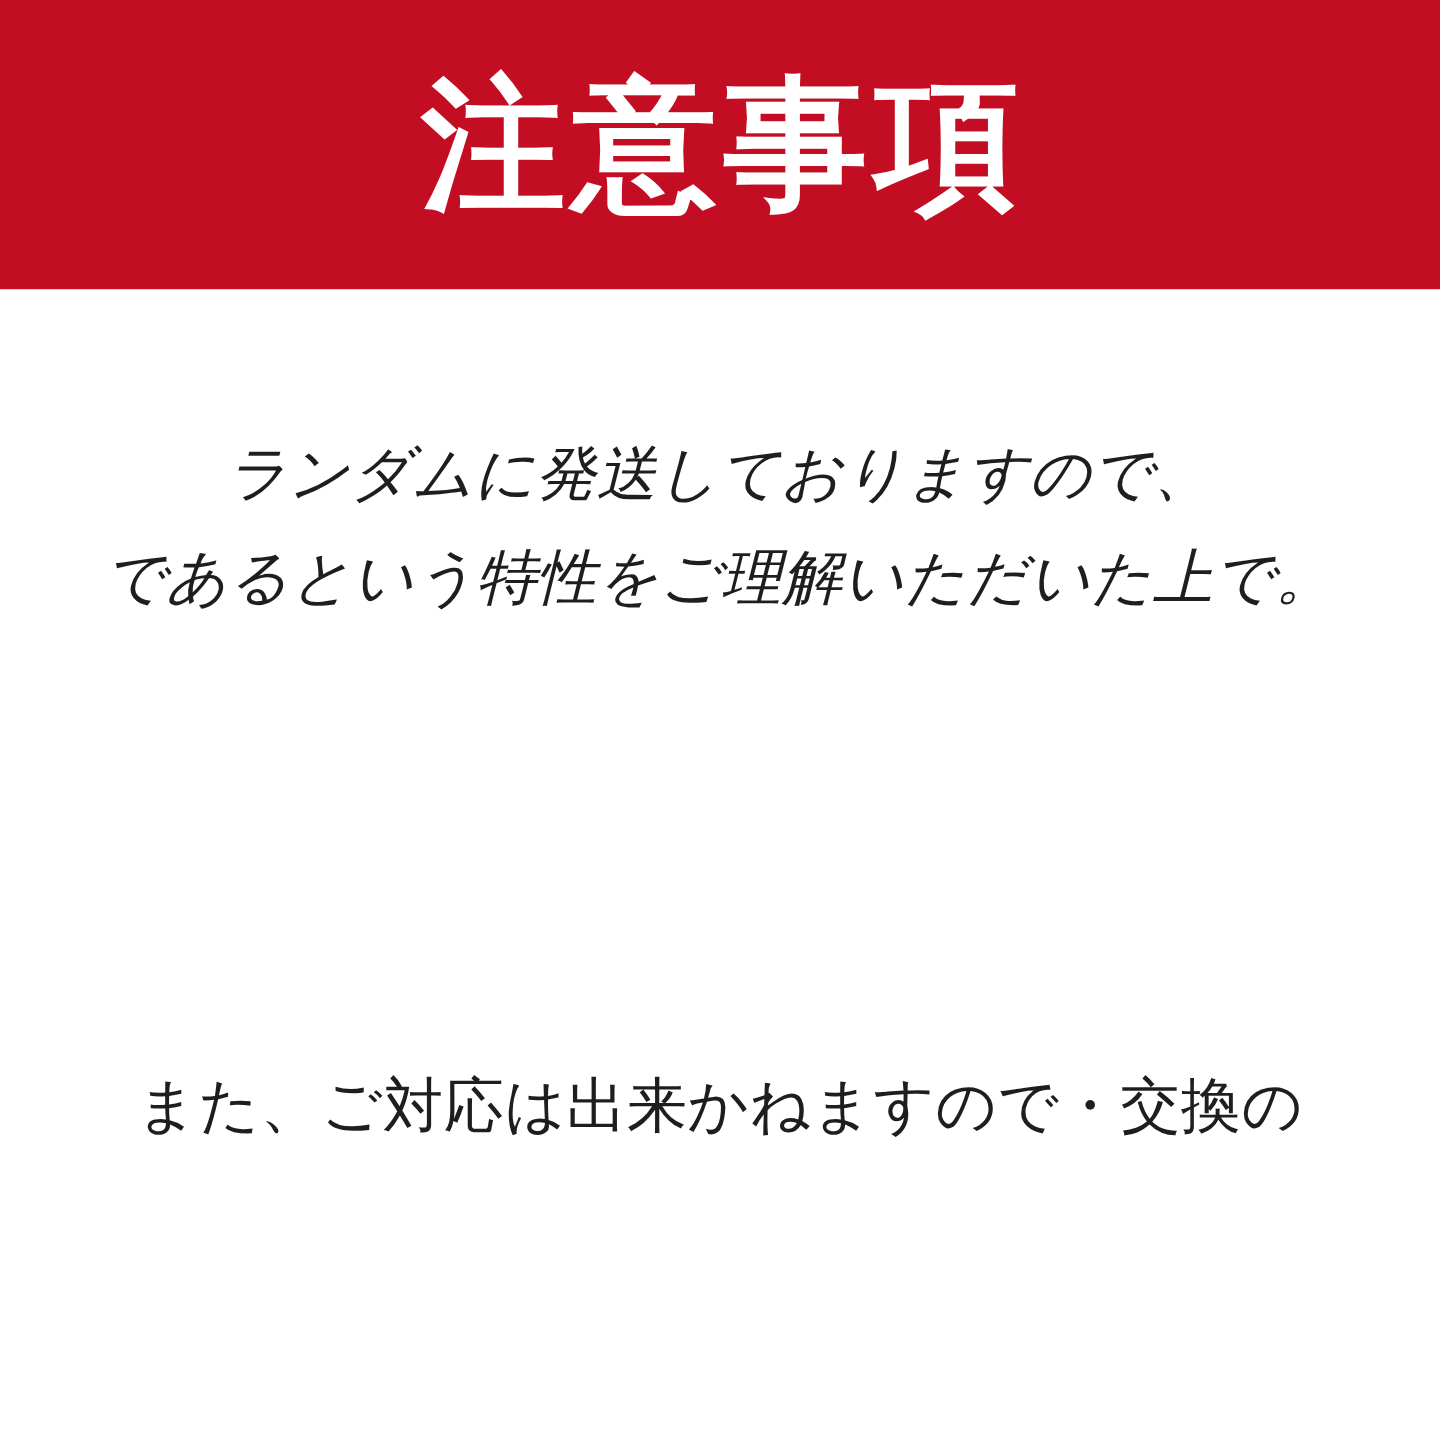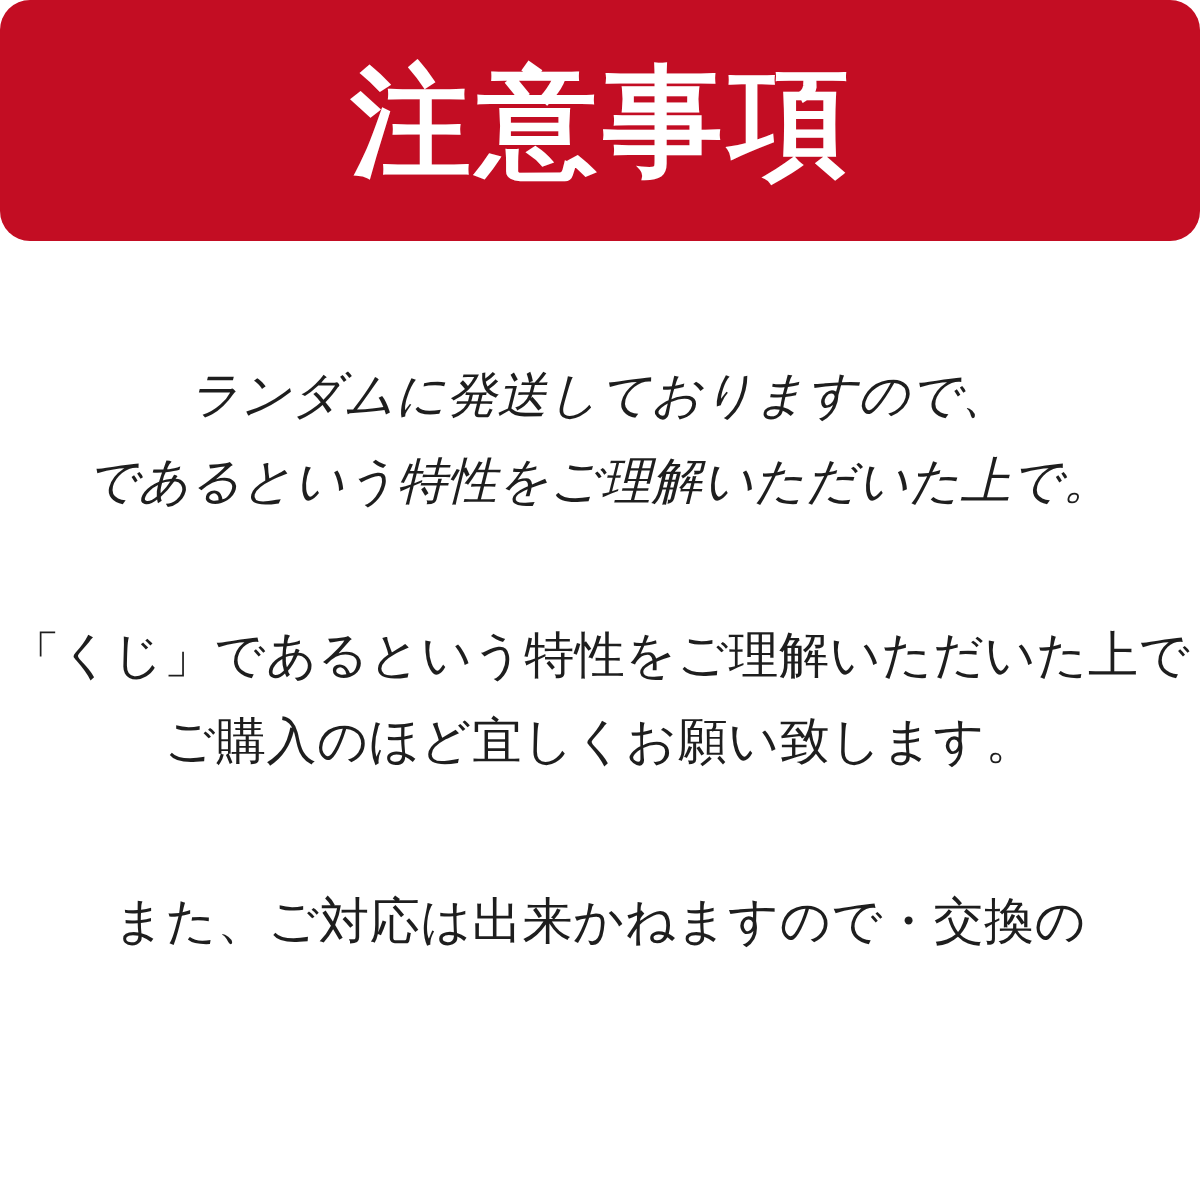--- a/index.html
+++ b/index.html
@@ -19,21 +19,20 @@
     position: absolute;
     top: 0;
     left: 0;
     width: 1200px;
     height: 241px;
     background: #C30D23;
     display: flex;
     align-items: center;
     justify-content: center;
     box-sizing: border-box;
-    border-radius: 30px;
   }
   .banner-title {
     color: #ffffff;
     font-size: 120px;
     font-weight: 900;
     letter-spacing: 0.05em;
     text-indent: 0.05em;
     line-height: 1;
     white-space: nowrap;
   }
@@ -63,22 +62,18 @@
 
   <div class="banner">
     <span class="banner-title">注意事項</span>
   </div>
 
   <div class="paragraph paragraph-1">
     <span class="notice-line">ランダムに発送しておりますので、</span>
     <span class="notice-line">であるという特性をご理解いただいた上で。</span>
   </div>
 
-  <div class="paragraph paragraph-2">
-    <span class="notice-line">「くじ」であるという特性をご理解いただいた上で</span>
-    <span class="notice-line">ご購入のほど宜しくお願い致します。</span>
-  </div>
 
   <div class="paragraph paragraph-3">
     <span class="notice-line">また、ご対応は出来かねますので・交換の</span>
   </div>
 
 </div>
 
 </body></html>

